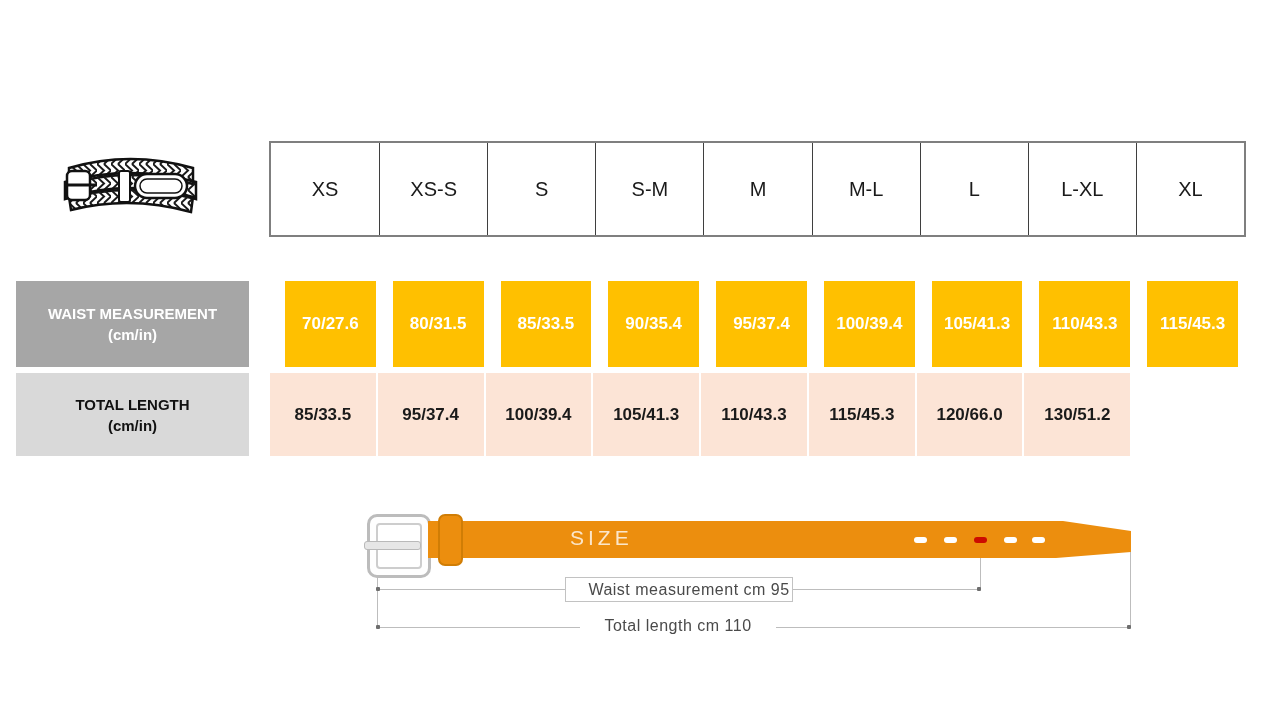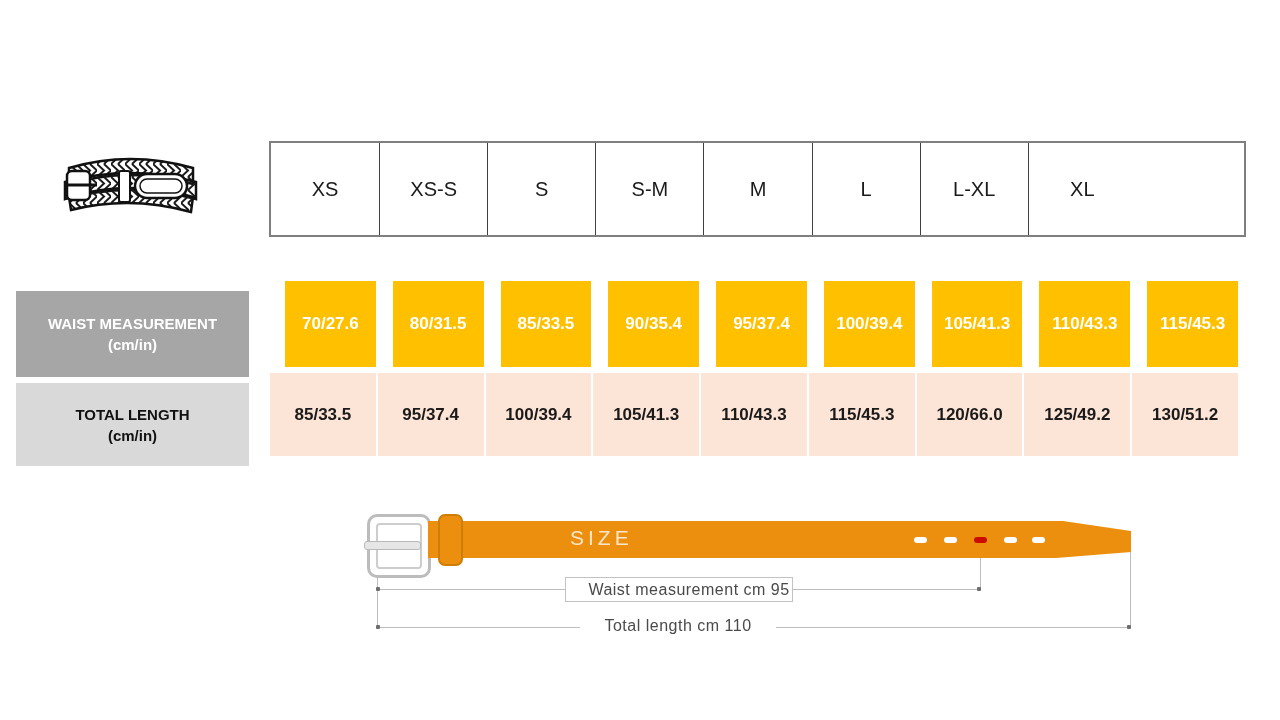--- a/index.html
+++ b/index.html
@@ -18,21 +18,21 @@
   .hcell {
     display:flex; align-items:center; justify-content:center;
     font-size:20px; color:#1a1a1a; border-left:1px solid #3f3f3f;
   }
   .hcell:first-child { border-left:none; }
 
   
   .row-label {
     position:absolute; left:16px; width:233px;
     display:flex; flex-direction:column; align-items:center; justify-content:center;
-    font-weight:bold; font-size:15px; line-height:1.4; text-align:center;margin-top:10px;
+    font-weight:bold; font-size:15px; line-height:1.4; text-align:center;
   }
   #waist-label { top:281px; height:86px; background:var(--waist-label-bg); color:#fff; }
   #length-label { top:373px; height:83px; background:var(--length-label-bg); color:#111; }
 
   
   .data-row {
     position:absolute; left:270px; width:968px;
     display:grid; grid-template-columns:repeat(9,1fr); gap:2px; background:#fff;
   }
   #waist-row { top:281px; height:86px; }
@@ -110,20 +110,21 @@
     <rect x="80" y="36" width="52" height="24" rx="12" fill="#fff" stroke="#111" stroke-width="2.5"></rect>
     <rect x="85" y="41" width="42" height="14" rx="7" fill="none" stroke="#111" stroke-width="1.5"></rect>
   </svg>
 
   <div id="size-header">
       <div class="hcell">XS</div>
       <div class="hcell">XS-S</div>
       <div class="hcell">S</div>
       <div class="hcell">S-M</div>
       <div class="hcell">M</div>
+      <div class="hcell">M-L</div>
       <div class="hcell">L</div>
       <div class="hcell">L-XL</div>
       <div class="hcell">XL</div>
     </div>
 
   <div id="waist-label" class="row-label">
     <span>WAIST MEASUREMENT</span>
     <span>(cm/in)</span>
   </div>
   <div id="waist-row" class="data-row">
@@ -143,21 +144,20 @@
     <span>(cm/in)</span>
   </div>
   <div id="length-row" class="data-row">
       <div class="dcell">85/33.5</div>
       <div class="dcell">95/37.4</div>
       <div class="dcell">100/39.4</div>
       <div class="dcell">105/41.3</div>
       <div class="dcell">110/43.3</div>
       <div class="dcell">115/45.3</div>
       <div class="dcell">120/66.0</div>
-      <div class="dcell">125/49.2</div>
       <div class="dcell">130/51.2</div>
     </div>
 
   <div id="buckle">
     <div id="buckle-inner"></div>
   </div>
   <div id="buckle-prong"></div>
 
   <svg id="strap-svg" width="705" height="40" viewBox="0 0 705 40">
     <path d="M0,1 L635,1 L703,11 L703,32 L628,38 L0,38 Z" fill="var(--belt)"></path>

